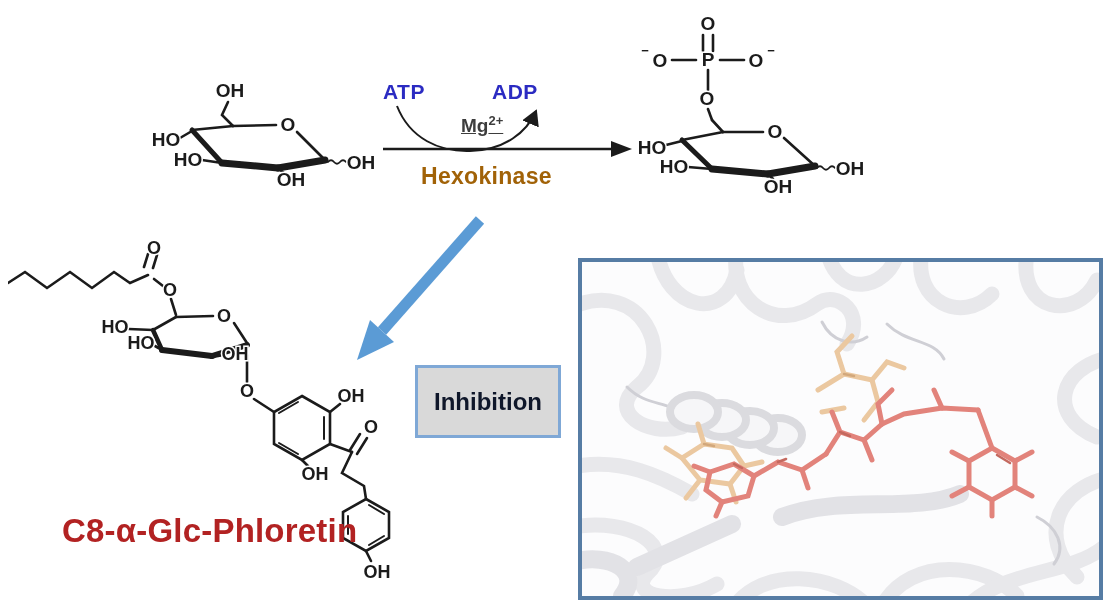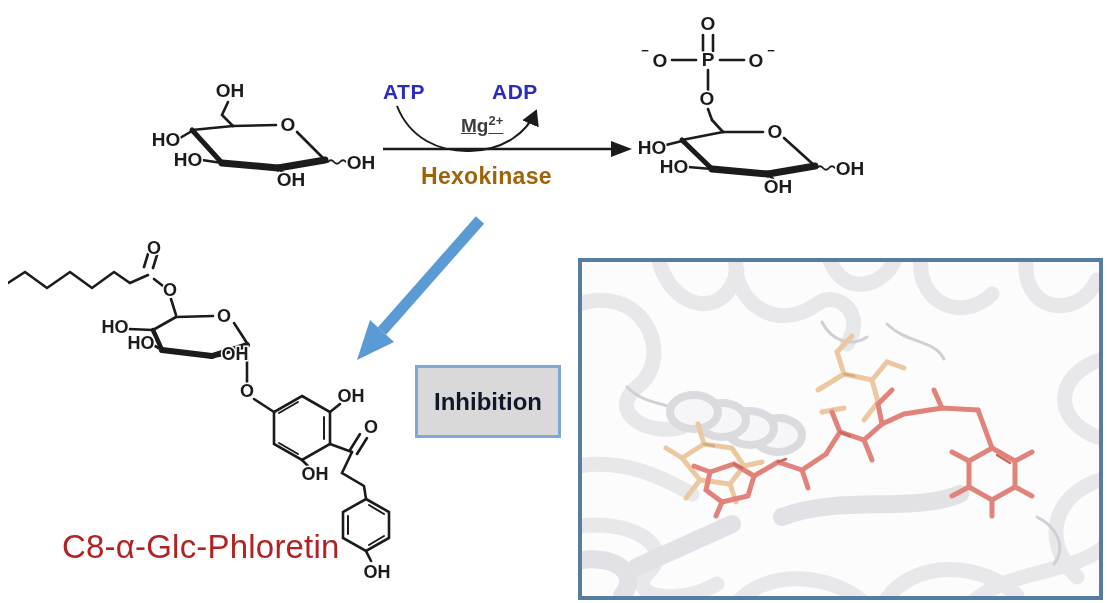--- a/index.html
+++ b/index.html
@@ -21,21 +21,21 @@
     position:absolute;font-size:21px;font-weight:700;color:#2B2BC2;letter-spacing:.5px;
   }
   .cofactor{
     position:absolute;font-size:19px;font-weight:600;color:#3d3d3d;text-decoration:underline;
   }
   .cofactor sup{font-size:13px;font-weight:700;}
   .enzyme{
     position:absolute;font-size:23px;font-weight:700;color:#a16207;letter-spacing:.3px;
   }
   .inhibitor-name{
-    position:absolute;font-size:33px;font-weight:400;color:#B22222;letter-spacing:.2px;margin-top:16px;
+    position:absolute;font-size:33px;font-weight:700;color:#B22222;letter-spacing:.2px;
   }
   .inhibition-box{
     position:absolute;left:415px;top:325px;width:146px;height:73px;
     background:#D9D9D9;border:3px solid #7FA8D6;box-sizing:border-box;
     display:flex;align-items:center;justify-content:center;
     font-size:24px;font-weight:700;color:#0f172a;margin-top:40px;
   }
   .docking-panel{
     position:absolute;left:578px;top:258px;width:525px;height:342px;
     border:4px solid #567CA4;box-sizing:border-box;background:#FCFCFD;overflow:hidden;

